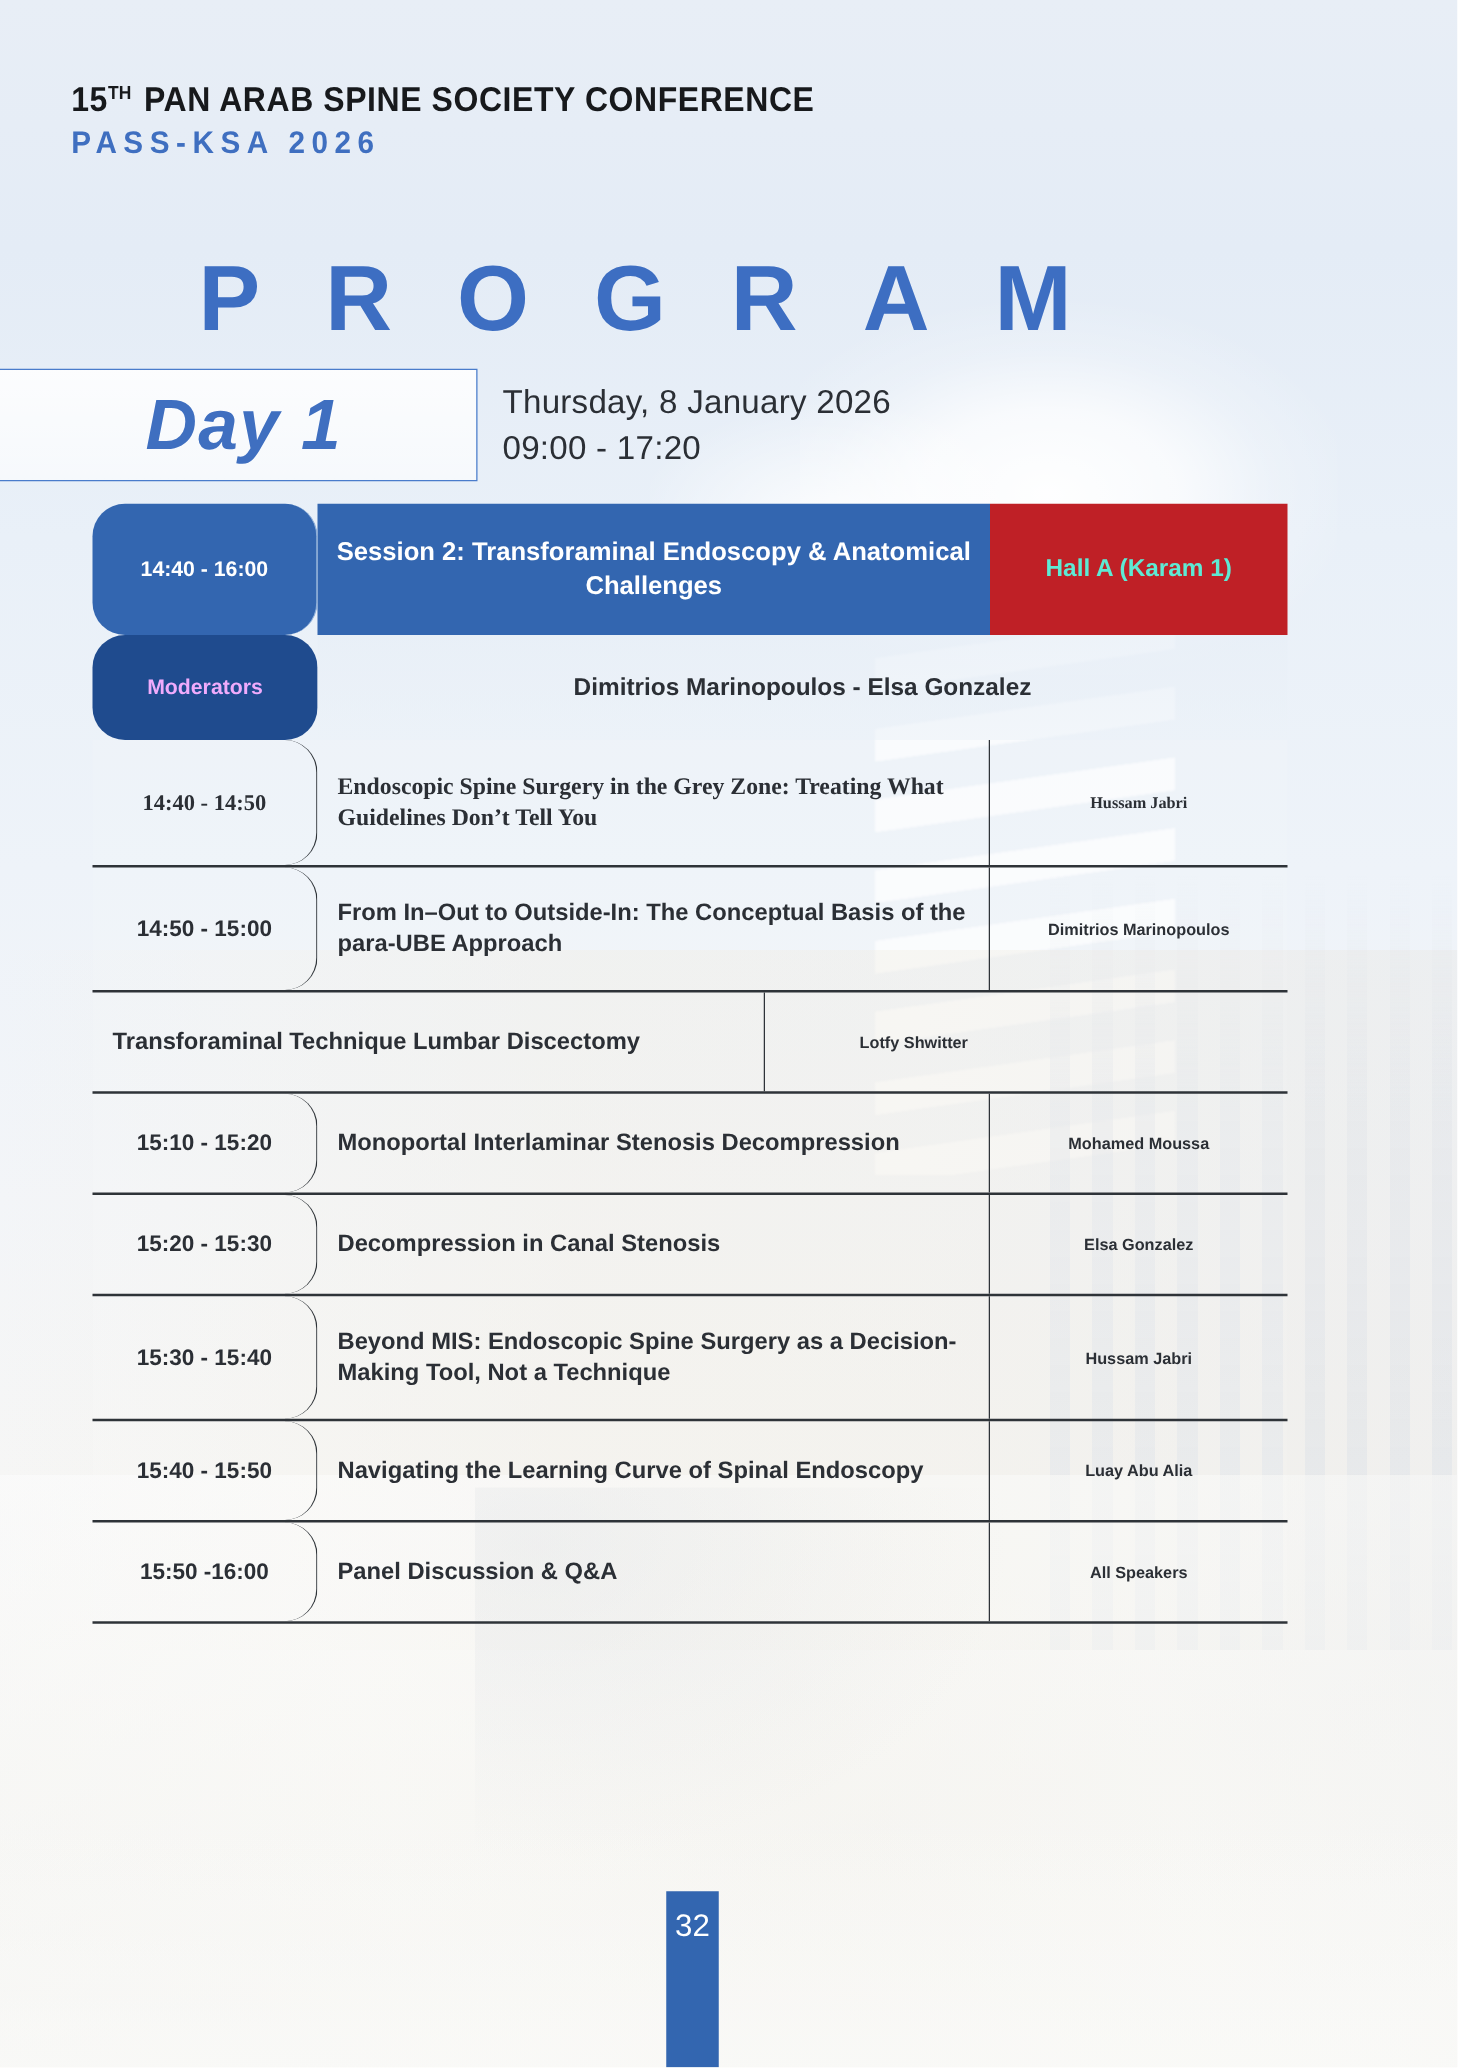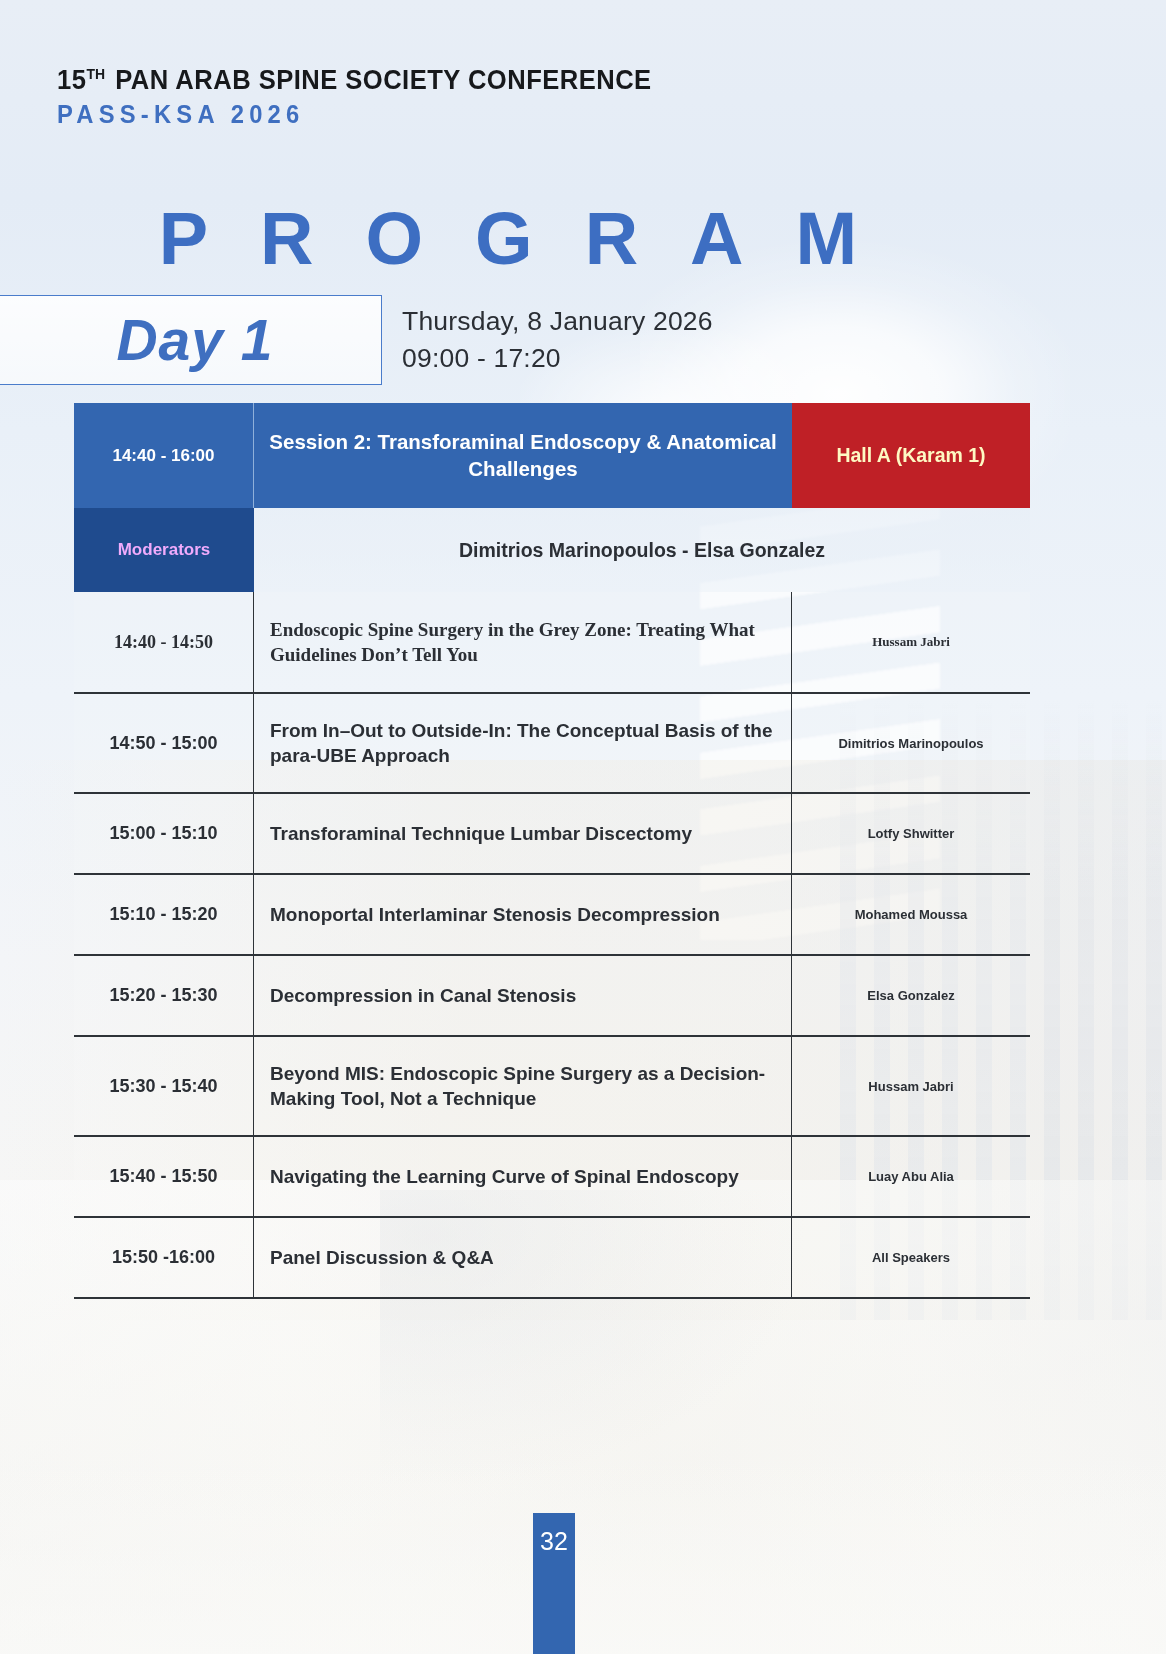--- a/index.html
+++ b/index.html
@@ -150,40 +150,40 @@
   }
 
   
   #program-table {
     position:absolute; left:74px; top:403px;
     width:956px;
   }
   .t-row { display:flex; }
 
   
-  .c-time  { width:180px; flex:0 0 180px; }
+  .c-time  { width:180px; flex:0 0 180px;border-radius:26px; }
   .c-title { width:538px; flex:0 0 538px; }
   .c-who   { width:238px; flex:0 0 238px; }
 
   
   #session-header { height:105px; }
   #session-time {
     background:#3366b0; color:#ffffff;
     display:flex; align-items:center; justify-content:center;
     font-size:17px; font-weight:bold;
     border-right:1px solid #8fb0da;
   }
   #session-name {
     background:#3366b0; color:#ffffff;
     display:flex; align-items:center; justify-content:center;
     text-align:center; padding:0 14px;
     font-size:20.5px; font-weight:bold; line-height:1.3;
   }
   #session-hall {
-    background:#bf2026; color:#fef9c3;
+    background:#bf2026; color:#5eead4;
     display:flex; align-items:center; justify-content:center;
     text-align:center; padding:0 24px;
     font-size:19.5px; font-weight:bold;
   }
 
   
   #moderators-row { height:84px; }
   #moderators-label {
     background:#1f4b8e; color:#f0abfc;
     display:flex; align-items:center; justify-content:center;
@@ -288,21 +288,20 @@
         <div class="c-who   talk-who">Hussam Jabri</div>
       </div>
 
       <div class="t-row talk-row h-tall">
         <div class="c-time  talk-time">14:50 - 15:00</div>
         <div class="c-title talk-title">From In–Out to Outside-In: The Conceptual Basis of the para-UBE Approach</div>
         <div class="c-who   talk-who">Dimitrios Marinopoulos</div>
       </div>
 
       <div class="t-row talk-row h-short">
-        <div class="c-time  talk-time">15:00 - 15:10</div>
         <div class="c-title talk-title">Transforaminal Technique Lumbar Discectomy</div>
         <div class="c-who   talk-who">Lotfy Shwitter</div>
       </div>
 
       <div class="t-row talk-row h-short">
         <div class="c-time  talk-time">15:10 - 15:20</div>
         <div class="c-title talk-title">Monoportal Interlaminar Stenosis Decompression</div>
         <div class="c-who   talk-who">Mohamed Moussa</div>
       </div>
 

